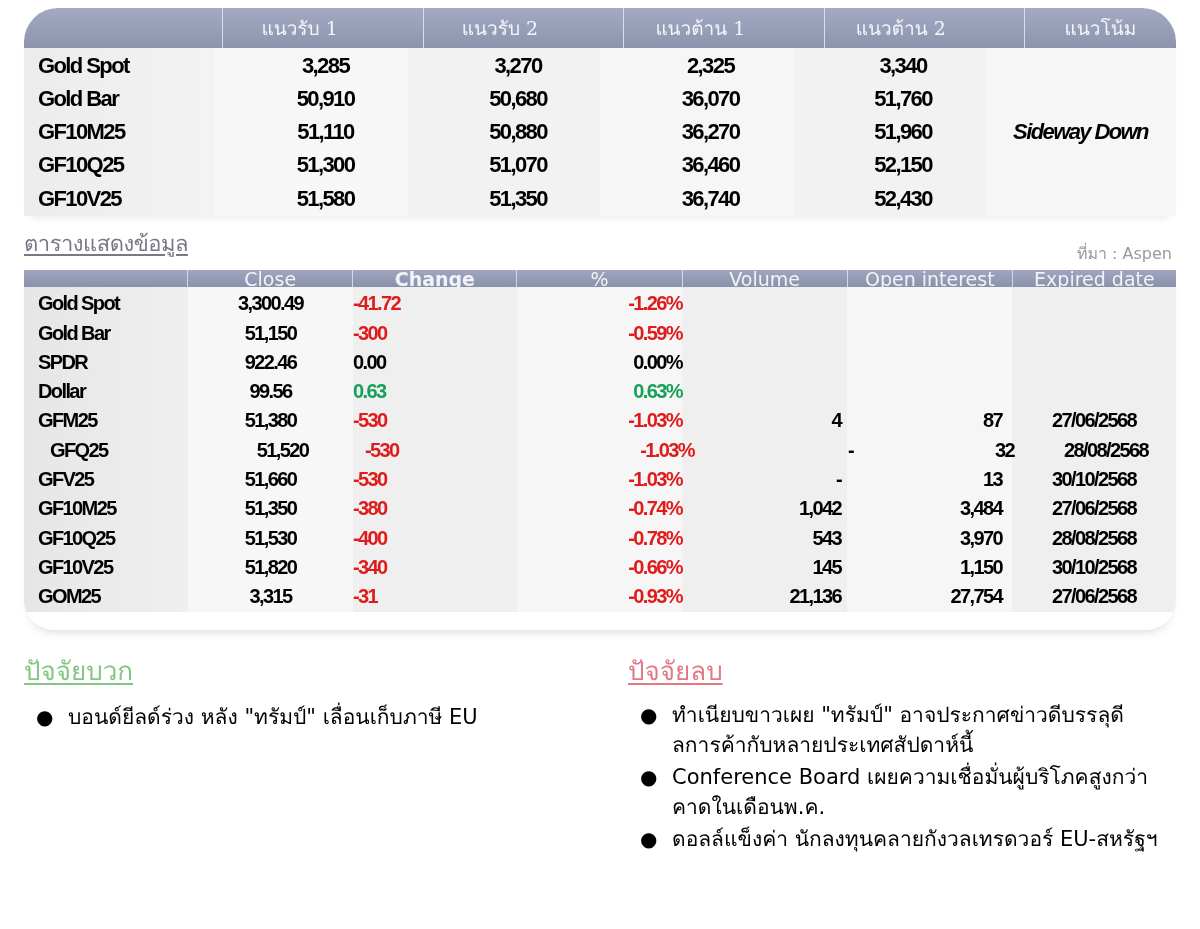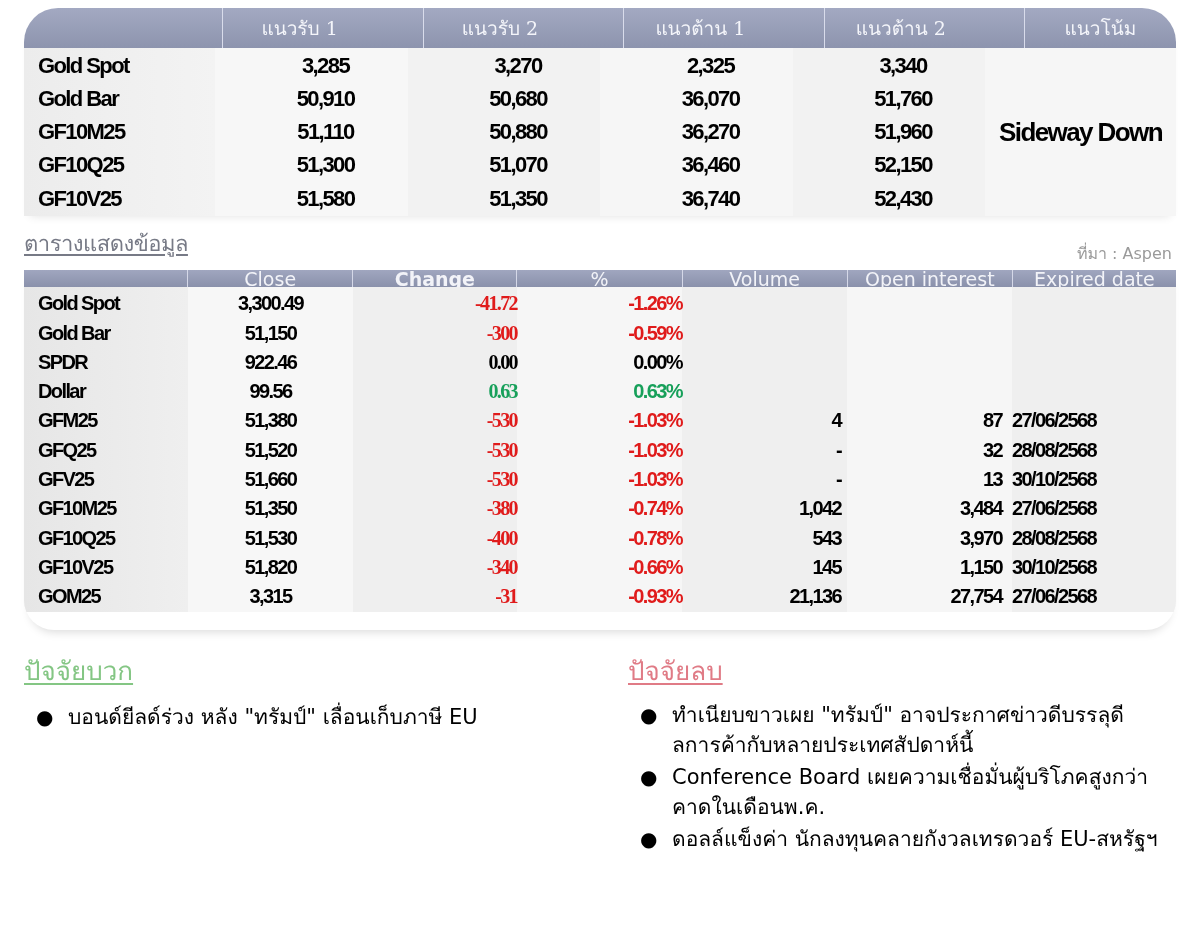--- a/index.html
+++ b/index.html
@@ -9,46 +9,46 @@
   .levels { position:absolute; left:24px; top:8px; width:1152px; height:208px; border-radius:34px 34px 0 0; overflow:hidden;
             box-shadow:0 6px 10px -6px rgba(0,0,0,0.12); }
   .levels-head { display:flex; height:40px; background:linear-gradient(#a3a9c2,#8d94ae);gap:47px; }
   .levels-head .h { color:#f4f5fa; font-family:"DejaVu Serif", serif; font-size:19px; display:flex; align-items:center; justify-content:center; border-left:1px solid #d9dceb; }
   .levels-head .h:first-child { border-left:none; }
   .levels-body { position:relative; height:168px; background:#f3f3f3; }
   .levels-body .col-shade { position:absolute; top:0; bottom:0; }
   .lrow { position:absolute; left:0; height:33px; display:flex; align-items:center; }
   .lrow .cell { font-weight:bold; font-size:22px; letter-spacing:-1.6px; text-align:center; }
   .lrow .name { padding-left:14px; text-align:left; }
-  .trend { position:absolute; top:0; height:168px; display:flex; align-items:center; justify-content:center; font-weight:bold; font-size:26px; letter-spacing:-1.6px; white-space:nowrap; overflow:hidden; }
+  .trend { position:absolute; top:0; height:168px; display:flex; align-items:center; justify-content:center; font-weight:bold; font-size:22px; letter-spacing:-1.6px; white-space:nowrap; overflow:hidden;font-style:italic; }
 
   .w0{width:191px}.w1{width:193px}.w2{width:192px}.w3{width:193px}.w4{width:192px}.w5{width:191px}
 
   
   .section-title { position:absolute; left:24px; top:226px; font-family:"DejaVu Sans", sans-serif; font-size:22px; color:#777a86; text-decoration:underline; text-underline-offset:3px; letter-spacing:-0.5px; }
   .source { position:absolute; right:28px; top:241px; font-family:"DejaVu Sans", sans-serif; font-size:16px; color:#9a9a9a;margin-left:31px; }
 
   
   .data { position:absolute; left:24px; top:270px; width:1152px; height:360px; border-radius:0 0 30px 30px; overflow:hidden;
           box-shadow:0 8px 10px -6px rgba(0,0,0,0.15); }
   .data-head { display:flex; height:17px; background:linear-gradient(#a0a6bf,#8a91ab); }
   .data-head .h { color:#f2f3f8; font-family:"DejaVu Sans", sans-serif; font-size:19px; display:flex; align-items:center; justify-content:center; border-left:1px solid #d5d8e8; }
   .data-head .h:first-child { border-left:none; }
   .data-head .h.bold { font-weight:bold; }
   .data-body { position:relative; height:325px; background:#f1f1f1; }
   .data-body .shade { position:absolute; top:0; bottom:0; }
   .drow { position:absolute; left:0; height:29.5px; display:flex; align-items:center; }
   .drow .c { font-size:20px; font-weight:bold; letter-spacing:-1.6px; box-sizing:border-box; white-space:nowrap; }
   .drow .nm { padding-left:14px; }
   .drow .cl { text-align:center; }
-  .drow .ch { text-align:right;font-family:Liberation Serif, serif; }
+  .drow .ch { text-align:left; }
   .drow .pc { text-align:right; }
   .drow .vo { text-align:right; padding-right:6px; }
   .drow .oi { text-align:right; padding-right:10px; }
-  .drow .ex { text-align:left; padding-left:0px; }
+  .drow .ex { text-align:center; padding-left:0px; }
 
   .d0{width:164px}.d1{width:165px}.d2{width:164px}.d3{width:165px}.d4{width:165px}.d5{width:165px}.d6{width:164px}
 
   .neg { color:#e01b1b; }
   .pos { color:#17a05a; }
   .neu { color:#000; }
 
   
   .factor-title { position:absolute; top:650px; font-family:"DejaVu Sans", sans-serif; font-size:26px; text-decoration:underline; text-underline-offset:3px; }
   .factor-title.plus { left:24px; color:#84c684; }
@@ -178,21 +178,21 @@
       </div>
       <div class="drow" style="top: 119.2px;">
         <div class="c nm d0">GFM25</div>
         <div class="c cl d1">51,380</div>
         <div class="c ch d2 neg">-530</div>
         <div class="c pc d3 neg">-1.03%</div>
         <div class="c vo d4">4</div>
         <div class="c oi d5">87</div>
         <div class="c ex d6">27/06/2568</div>
       </div>
-      <div class="drow" style="top: 148.5px;">
+      <div class="drow" style="top: 148.5px; padding-left: 12px;">
         <div class="c nm d0">GFQ25</div>
         <div class="c cl d1">51,520</div>
         <div class="c ch d2 neg">-530</div>
         <div class="c pc d3 neg">-1.03%</div>
         <div class="c vo d4">-</div>
         <div class="c oi d5">32</div>
         <div class="c ex d6">28/08/2568</div>
       </div>
       <div class="drow" style="top: 177.8px;">
         <div class="c nm d0">GFV25</div>

